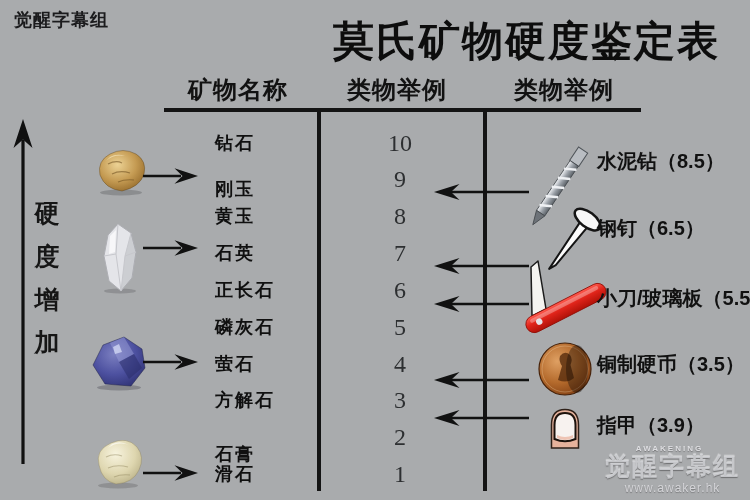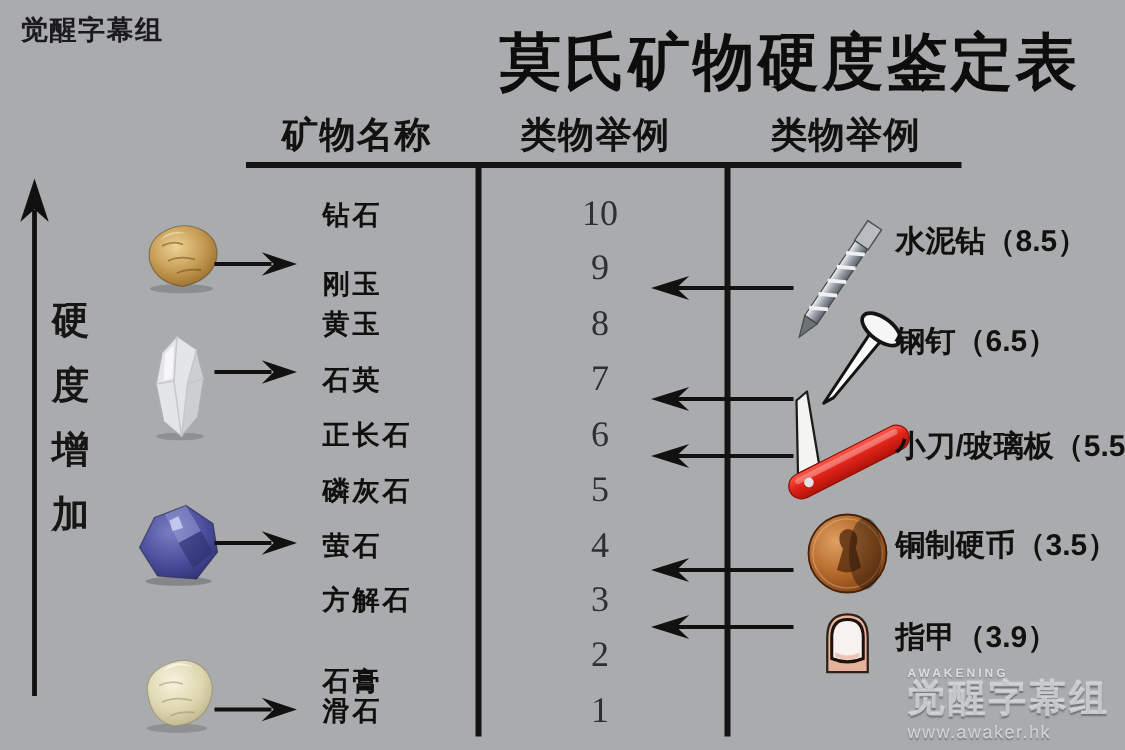--- a/index.html
+++ b/index.html
@@ -7,21 +7,21 @@
   #stage{position:relative;width:750px;height:500px;background:#a9abad;overflow:hidden;}
   .abs{position:absolute;}
   .wm-top{left:14px;top:8px;font-size:18px;font-weight:800;color:#1b1b1d;letter-spacing:1px;}
   .title{left:30px;top:14px;width:690px;text-align:right;font-size:41px;font-weight:900;color:#0d0d0d;letter-spacing:2px;}
   .col-header{top:74px;width:160px;text-align:center;font-size:24px;font-weight:800;color:#121212;letter-spacing:1px;}
   .rule{background:#141414;}
   .mineral-name{position:absolute;left:215px;height:32px;line-height:32px;font-size:18px;font-weight:800;color:#101010;letter-spacing:2px;white-space:nowrap;}
   .hardness-num{position:absolute;left:378px;width:44px;text-align:center;height:24px;line-height:24px;font-family:"Liberation Serif","DejaVu Serif",serif;font-size:24px;color:#2d2f31;}
   .axis-char{position:absolute;left:33px;width:28px;text-align:center;font-size:25px;font-weight:800;color:#161616;}
   .example-label{position:absolute;left:597px;height:26px;line-height:26px;font-size:20px;font-weight:800;color:#111111;white-space:nowrap;letter-spacing:0px;}
-  .wm-bottom{right:10px;bottom:6px;text-align:left;line-height:1;}
+  .wm-bottom{right:10px;bottom:6px;text-align:center;line-height:1;}
   .wm-en{font-size:8px;font-weight:800;letter-spacing:2px;color:rgba(235,235,238,0.85);text-shadow:0 1px 1px rgba(90,90,92,0.6);margin-right:6px;margin-bottom:1px;}
   .wm-brand{font-size:25px;font-weight:900;color:rgba(214,215,218,0.82);letter-spacing:2px;text-shadow:0 1px 1px rgba(88,88,90,0.7),0 -1px 1px rgba(255,255,255,0.45);}
   .wm-url{font-size:12px;font-weight:400;letter-spacing:1px;color:rgba(228,228,231,0.8);text-shadow:0 1px 1px rgba(90,90,92,0.6);margin-top:3px;}
   svg{display:block;}
 </style>
 </head>
 <body>
 
 <div id="stage">
 

